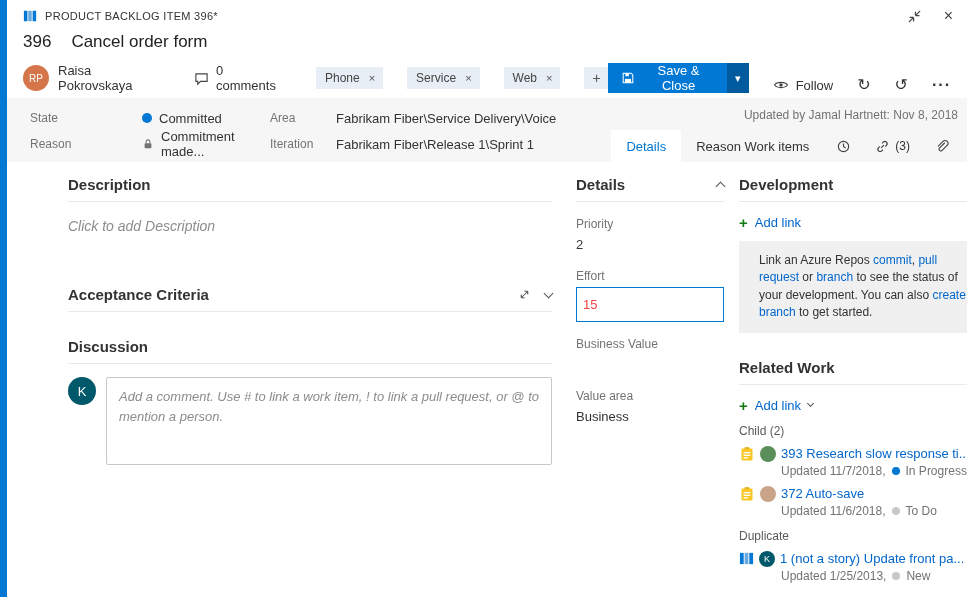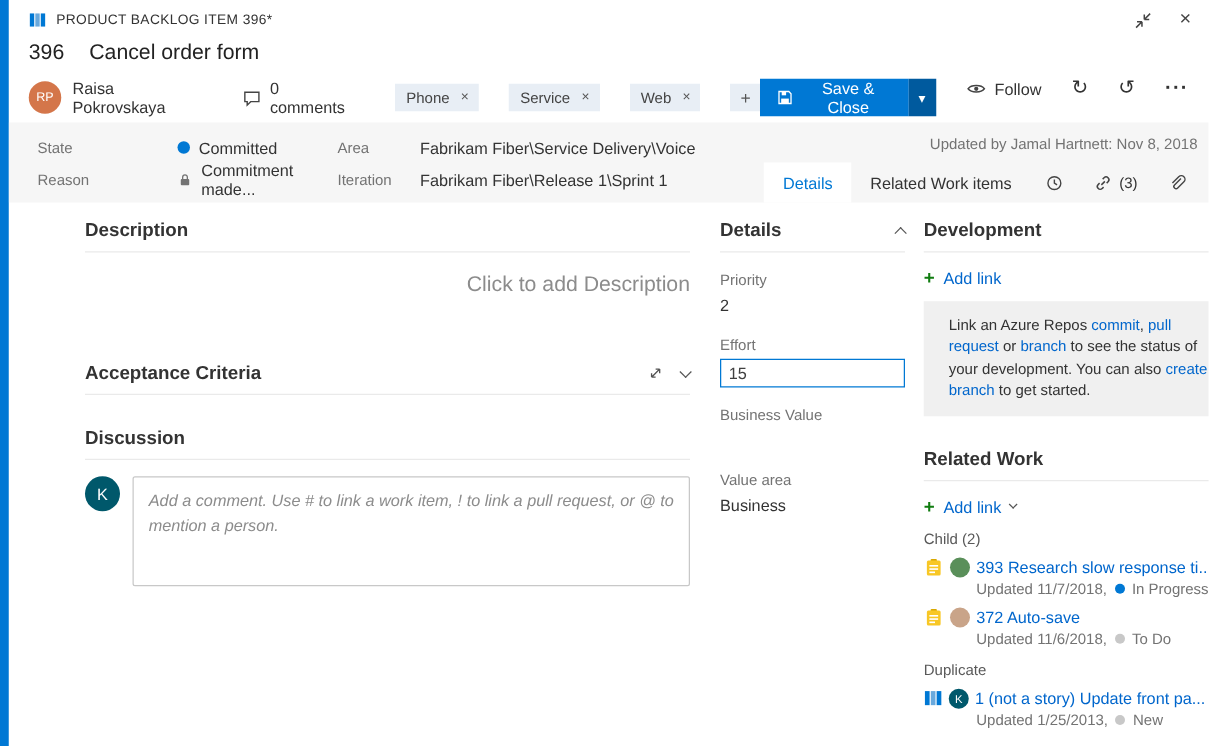--- a/index.html
+++ b/index.html
@@ -18,21 +18,21 @@
   
   .toolbar { display:flex; align-items:center; height:40px; padding:0 16px; }
   .avatar { border-radius:50%; color:#fff; display:flex; align-items:center; justify-content:center; flex:none; }
   .avatar-lg { width:26px; height:26px; font-size:10px; }
   .assignee-name { margin-left:9px; font-size:13px; color:#333; cursor:pointer; }
   .comments { display:flex; align-items:center; gap:7px; margin-left:28px; font-size:13px; color:#333; cursor:pointer; }
   .tags { display:flex; align-items:center; gap:24px; margin-left:32px; }
   .tag { display:flex; align-items:center; background:#e8eef5; height:22px; padding:0 2px 0 9px; font-size:12px; color:#444; }
   .tag-x { margin-left:3px; padding:0 6px; color:#555; font-size:11px; cursor:pointer; }
   .tag-add { width:24px; height:22px; background:#e8eef5; border:none; color:#555; font-size:14px; cursor:pointer; }
-  .toolbar-right { margin-left:auto; display:flex; align-items:flex-start; gap:24px; }
+  .toolbar-right { margin-left:auto; display:flex; align-items:flex-end; gap:24px; }
   .save-split { display:flex; cursor:pointer; }
   .save-main { display:flex; align-items:center; gap:8px; background:#0078d4; color:#fff; border:none; height:30px; padding:0 13px; font-size:13px; cursor:pointer; }
   .save-caret { width:24px; background:#005a9e; border:none; color:#fff; font-size:11px; cursor:pointer; }
   .follow { display:flex; align-items:center; gap:7px; font-size:13px; color:#333; cursor:pointer; }
   .icon-btn { background:none; border:none; font-size:16px; color:#333; cursor:pointer; line-height:1; }
   .more-glyph { font-weight:bold; letter-spacing:1px; }
 
   
   .infobar { position:relative; background:#f6f6f6; height:64px; }
   .fields-grid { position:absolute; left:23px; top:7px; display:grid; grid-template-columns:112px 128px 66px auto; grid-auto-rows:26px; align-items:center; }
@@ -46,33 +46,33 @@
   .tab-ic { display:flex; align-items:center; gap:5px; padding:0 12px; cursor:pointer; font-size:12px; color:#333; }
 
   
   .content { display:flex; padding:14px 14px 0 23px; }
   .col-left { width:484px; flex:none;margin-left:38px; }
   .col-mid { width:148px; flex:none; margin-left:24px; }
   .col-right { width:250px; flex:none; margin-left:15px; }
 
   .sec-head { display:flex; align-items:center; font-size:15px; font-weight:700; color:#333; border-bottom:1px solid #eaeaea; padding-bottom:8px; }
   .sec-tools { margin-left:auto; display:flex; align-items:center; gap:14px; }
-  .placeholder { color:#8c8c8c; font-size:17px;text-align:right; }
+  .placeholder { font-style:italic; color:#8c8c8c; font-size:14px; }
   .desc-placeholder { margin:16px 0 0 0; cursor:text; }
   .mt-lg { margin-top:52px; }
   .mt-md { margin-top:26px; }
 
   .discussion-row { display:flex; gap:10px; margin-top:13px; }
   .avatar-sm { width:28px; height:28px; font-size:13px; }
   .comment-box { flex:1; border:1px solid #c8c8c8; border-radius:2px; height:88px; padding:9px 12px; font-style:italic; color:#8c8c8c; font-size:13px; line-height:1.5; cursor:text; }
 
   .field { margin-top:15px; }
   .field-label { font-size:12px; color:#737373; }
   .field-value { font-size:13px; color:#333; margin-top:6px; min-height:17px; }
-  .effort-input { width:100%; height:23px; border:1px solid #0078d4; outline:none; font-size:13px; padding:2px 6px; margin-top:4px; font-family:inherit; color:#404040; }
+  .effort-input { width:100%; height:35px; border:1px solid #0078d4; outline:none; font-size:13px; padding:2px 6px; margin-top:4px; font-family:inherit; color:#ef4444; }
 
   .add-link-row { display:flex; align-items:center; gap:7px; margin-top:13px; font-size:13px; }
   .plus { color:#107c10; font-size:15px; font-weight:700; line-height:1; cursor:pointer; }
   .link { color:#0066cc; cursor:pointer; }
   .dev-box { margin-top:11px; background:#f0f0f0; padding:11px 13px 11px 20px; font-size:12px; line-height:1.45; color:#333; }
   .group-label { margin-top:11px; font-size:12px; color:#595959; }
   .rw-item { margin-top:8px; }
   .rw-row1 { display:flex; align-items:center; gap:5px; }
   .rw-avatar { width:16px; height:16px; font-size:9px; }
   .rw-link { font-size:13px; color:#0066cc; white-space:nowrap; overflow:hidden; text-overflow:ellipsis; flex:1; cursor:pointer; }
@@ -196,21 +196,21 @@
         <span>Commitment made...</span>
       </span>
       <span class="f-label">Iteration</span>
       <span class="f-value">Fabrikam Fiber\Release 1\Sprint 1</span>
     </div>
 
     <span class="updated">Updated by Jamal Hartnett: Nov 8, 2018</span>
 
     <div class="tabs">
       <button class="tab active">Details</button>
-      <button class="tab">Related Work items</button>
+      <button class="tab">Reason Work items</button>
       <span class="tab-ic">
         <svg width="15" height="15" viewBox="0 0 16 16" fill="none" stroke="#444" stroke-width="1.2">
             <circle cx="8" cy="8" r="5.5"></circle>
             <path d="M8 4.8 v3.2 l2.3 1.5"></path>
           </svg>
       </span>
       <span class="tab-ic">
         <svg width="15" height="15" viewBox="0 0 16 16" fill="none" stroke="#444" stroke-width="1.3">
             <path d="M6.5 9.5 l3-3"></path>
             <path d="M7.6 4.6 l1.2-1.2 a2.4 2.4 0 0 1 3.4 3.4 L11 8"></path>

